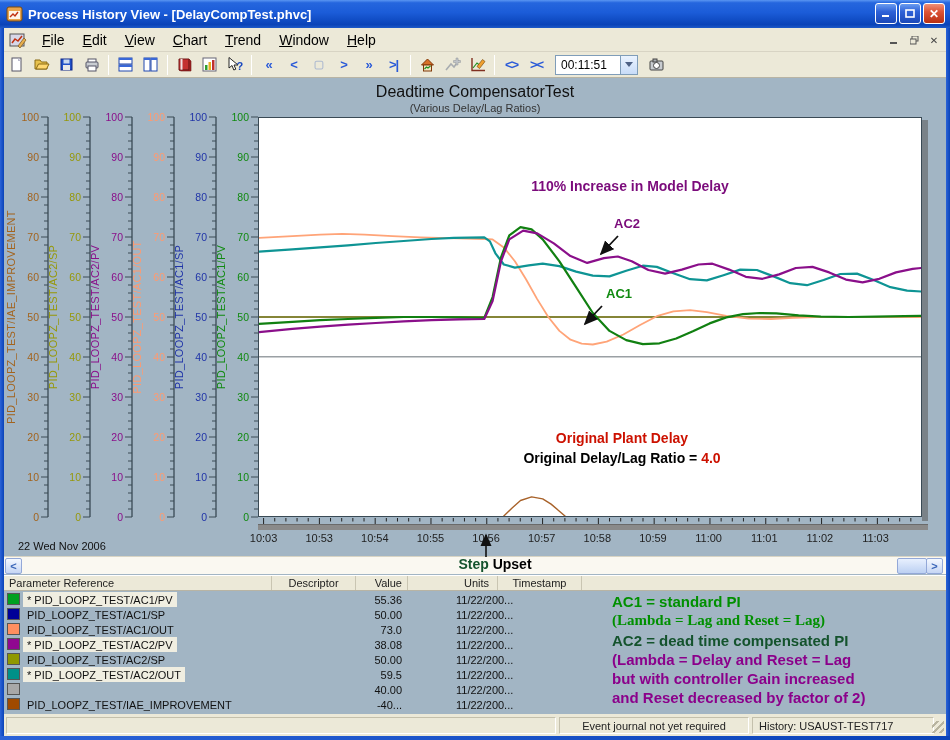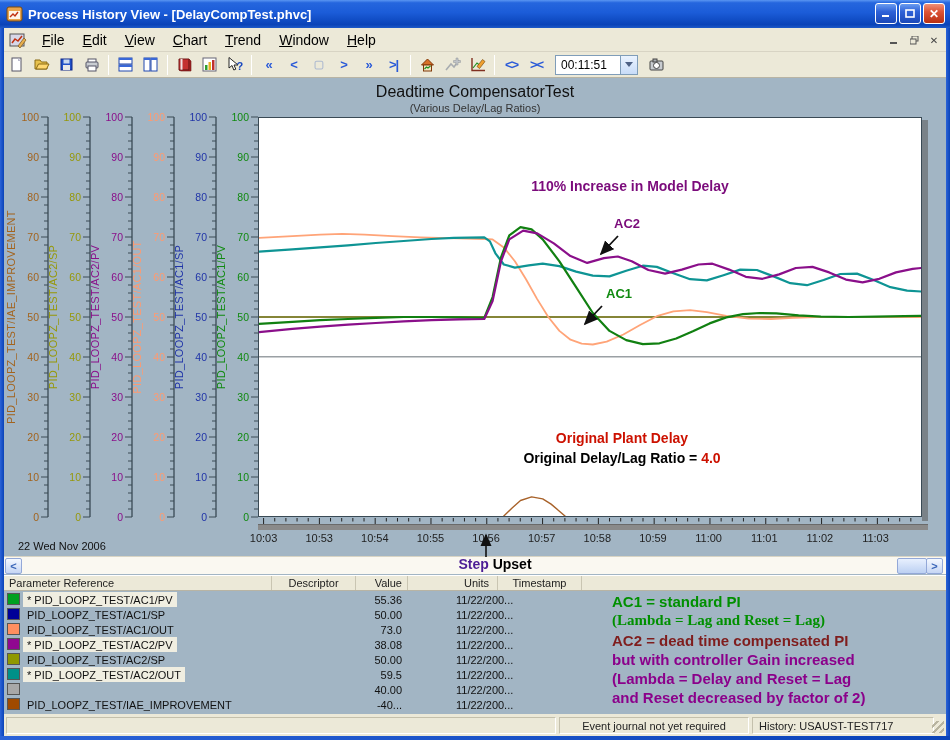--- a/index.html
+++ b/index.html
@@ -802,21 +802,21 @@
       <span>Original Delay/Lag Ratio = </span><span style="color:#CC1100">4.0</span>
     </div>
   </div>
 
   <div id="hscroll">
     <span class="scrbtn" style="left:1px;">&lt;</span>
     <span id="scrthumb"></span>
     <span class="scrbtn" style="left:922px;">&gt;</span>
   </div>
   <div id="stepupset">
-    <span style="color:#4c1d95">Step</span> <span style="color:#000">Upset</span>
+    <span style="color:#14532d">Step</span> <span style="color:#000">Upset</span>
   </div>
   <svg id="steparrow" width="16" height="28">
     <defs>
         <marker id="ah3" markerWidth="9" markerHeight="9" refX="7" refY="3.5" orient="auto">
           <path d="M0,0 L8,3.5 L0,7 z" fill="#111"></path>
         </marker>
       </defs>
     <line x1="7" y1="27" x2="7" y2="5" stroke="#111" stroke-width="1.6" marker-end="url(#ah3)"></line>
   </svg>
 
@@ -873,23 +873,23 @@
         <span class="swatch" style="background: rgb(160, 74, 0);"></span>
         <span class="pname">PID_LOOPZ_TEST/IAE_IMPROVEMENT</span>
         <span class="pval">-40...</span>
         <span class="pts">11/22/200...</span>
       </div>
     </div>
 
   <div id="notes">
       <div style="color: rgb(0, 144, 0);">AC1 = standard PI</div>
       <div style="color: rgb(0, 144, 0); font-family: Liberation Serif, serif;">(Lambda = Lag and Reset = Lag)</div>
-      <div style="color: #7f1d1d;">AC2 = dead time compensated PI</div>
+      <div style="color: #14532d;">AC2 = dead time compensated PI</div>
+      <div style="color: rgb(139, 0, 139);">(Lambda = Delay and Reset = Lag</div>
       <div style="color: rgb(139, 0, 139);">but with controller Gain increased</div>
-      <div style="color: rgb(139, 0, 139);">(Lambda = Delay and Reset = Lag</div>
       <div style="color: rgb(139, 0, 139);">and Reset decreased by factor of 2)</div>
     </div>
 
   <div id="statusbar">
     <span class="spanel" style="left:2px;width:550px;"></span>
     <span class="spanel" style="left:555px;width:190px;justify-content:center;">Event journal not yet required</span>
     <span class="spanel" style="left:748px;width:182px;">History: USAUST-TEST717</span>
     <span id="grip"></span>
   </div>
 

